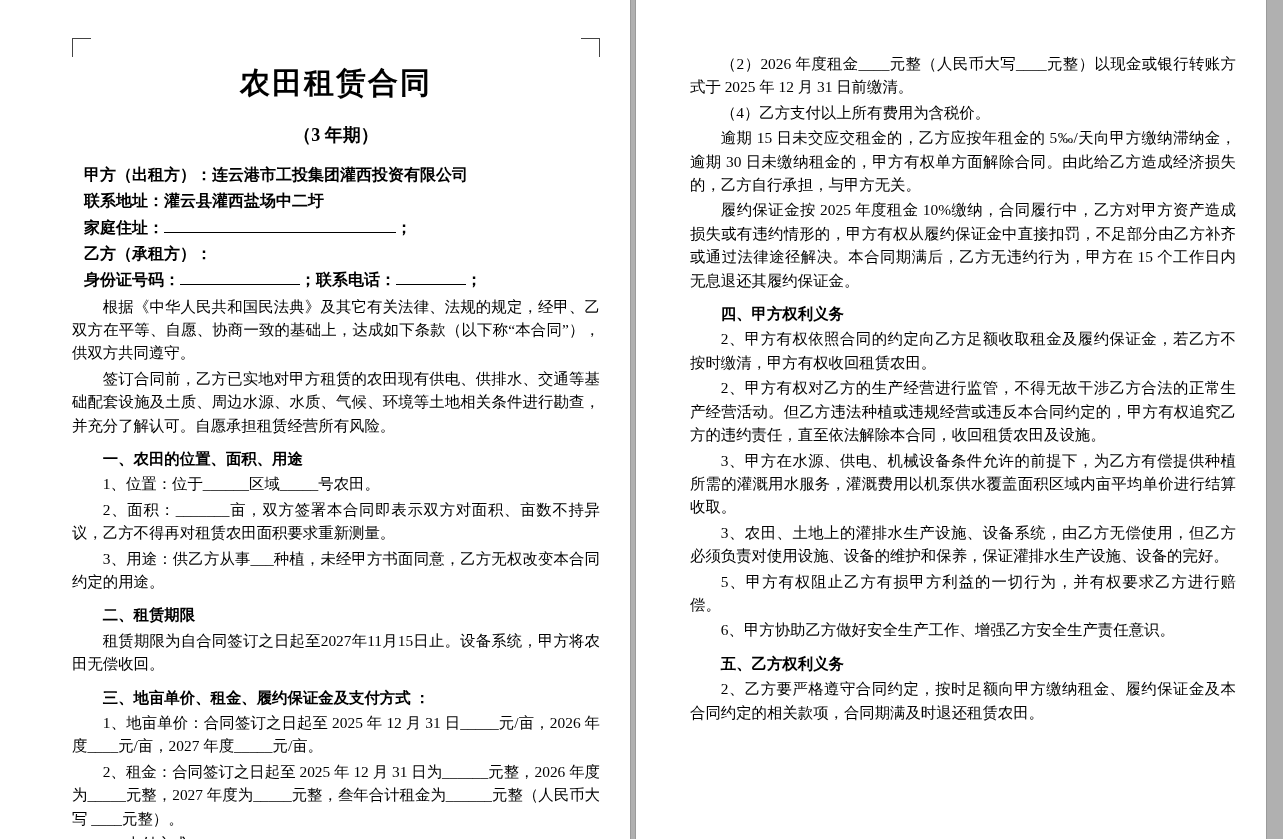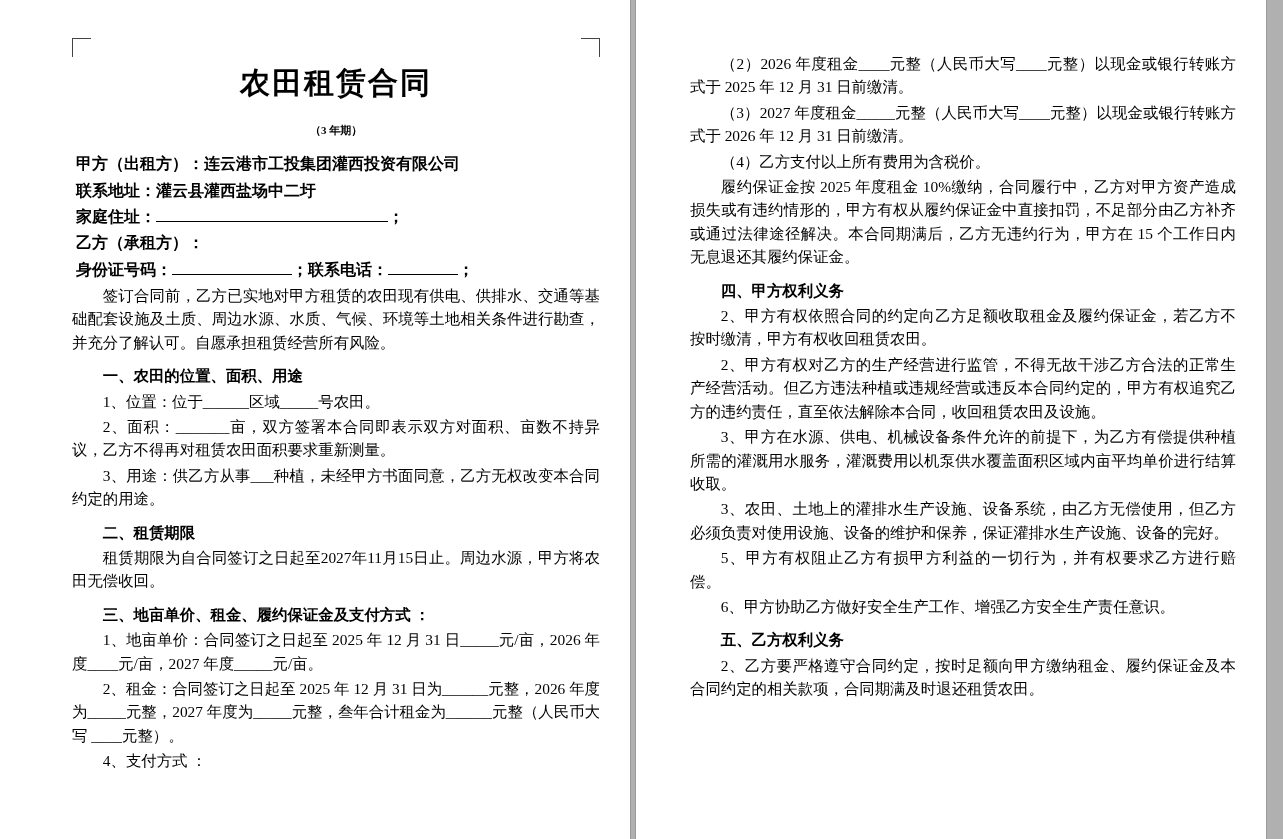--- a/index.html
+++ b/index.html
@@ -27,24 +27,24 @@
     top:52px;left:72px;right:30px;bottom:6px;
     font-size:15.4px;
     line-height:1.52;
     color:#000;
   }
   .page.right .content{top:52px;left:54px;right:30px;}
   h1.doc-title{
     font-size:30px;font-weight:bold;text-align:center;margin:8px 0 0 0;letter-spacing:2px;
   }
   .doc-sub{
-    font-size:11px;font-weight:bold;text-align:center;margin:16px 0 14px 0;
+    font-size:18px;font-weight:bold;text-align:center;margin:16px 0 14px 0;
   }
   p{margin:0 0 2px 0;text-align:justify;}
-  .party{font-weight:bold;font-size:16px;margin:0 0 2px 4px;}
+  .party{font-weight:bold;font-size:16px;margin:0 0 2px 12px;}
   .fill{display:inline-block;border-bottom:1px solid #000;min-width:14px;}
   .fill.w70{width:70px;}
   .fill.w230{width:232px;}
   .fill.w120{width:120px;}
   .indent{text-indent:2em;}
   .heading{font-weight:bold;text-indent:2em;margin-top:10px;}
 </style>
 </head>
 <body>
 
@@ -67,44 +67,45 @@
       <p class="party">
         <span>家庭住址：</span><span class="fill w230"></span>；
       </p>
       <p class="party">
         <span>乙方（承租方）：</span>
       </p>
       <p class="party">
         <span>身份证号码：</span><span class="fill w120"></span>；<span>联系电话：</span><span class="fill w70"></span>；
       </p>
 
+      <p class="indent">根据《中华人民共和国民法典》及其它有关法律、法规的规定，经甲、乙双方在平等、自愿、协商一致的基础上，达成如下条款（以下称“本合同”），供双方共同遵守。</p>
       <p class="indent">签订合同前，乙方已实地对甲方租赁的农田现有供电、供排水、交通等基础配套设施及土质、周边水源、水质、气候、环境等土地相关条件进行勘查，并充分了解认可。自愿承担租赁经营所有风险。</p>
 
       <p class="heading">一、农田的位置、面积、用途</p>
       <p class="indent">1、位置：位于______区域_____号农田。</p>
       <p class="indent">2、面积：_______亩，双方签署本合同即表示双方对面积、亩数不持异议，乙方不得再对租赁农田面积要求重新测量。</p>
       <p class="indent">3、用途：供乙方从事___种植，未经甲方书面同意，乙方无权改变本合同约定的用途。</p>
 
       <p class="heading">二、租赁期限</p>
-      <p class="indent">租赁期限为自合同签订之日起至2027年11月15日止。周边水源，甲方将农田无偿收回。</p>
+      <p class="indent">租赁期限为自合同签订之日起至2027年11月15日止。设备系统，甲方将农田无偿收回。</p>
 
       <p class="heading">三、地亩单价、租金、履约保证金及支付方式 ：</p>
       <p class="indent">1、地亩单价：合同签订之日起至 2025 年 12 月 31 日_____元/亩，2026 年度____元/亩，2027 年度_____元/亩。</p>
       <p class="indent">2、租金：合同签订之日起至 2025 年 12 月 31 日为______元整，2026 年度为_____元整，2027 年度为_____元整，叁年合计租金为______元整（人民币大写 ____元整）。</p>
       <p class="indent">4、支付方式 ：</p>
 
     </div>
   </div>
 
   <div class="page right">
     <div class="content">
 
       <p class="indent">（2）2026 年度租金____元整（人民币大写____元整）以现金或银行转账方式于 2025 年 12 月 31 日前缴清。</p>
-      <p class="indent">（3）2027 年度租金_____元整（人民币大写____元整）以现金或银行转账方式于 2026 年 12 月 31 日前缴清。</p>
       <p class="indent">（4）乙方支付以上所有费用为含税价。</p>
+      <p class="indent">逾期 15 日未交应交租金的，乙方应按年租金的 5‰/天向甲方缴纳滞纳金，逾期 30 日未缴纳租金的，甲方有权单方面解除合同。由此给乙方造成经济损失的，乙方自行承担，与甲方无关。</p>
       <p class="indent">履约保证金按 2025 年度租金 10%缴纳，合同履行中，乙方对甲方资产造成损失或有违约情形的，甲方有权从履约保证金中直接扣罚，不足部分由乙方补齐或通过法律途径解决。本合同期满后，乙方无违约行为，甲方在 15 个工作日内无息退还其履约保证金。</p>
 
       <p class="heading">四、甲方权利义务</p>
       <p class="indent">2、甲方有权依照合同的约定向乙方足额收取租金及履约保证金，若乙方不按时缴清，甲方有权收回租赁农田。</p>
       <p class="indent">2、甲方有权对乙方的生产经营进行监管，不得无故干涉乙方合法的正常生产经营活动。但乙方违法种植或违规经营或违反本合同约定的，甲方有权追究乙方的违约责任，直至依法解除本合同，收回租赁农田及设施。</p>
       <p class="indent">3、甲方在水源、供电、机械设备条件允许的前提下，为乙方有偿提供种植所需的灌溉用水服务，灌溉费用以机泵供水覆盖面积区域内亩平均单价进行结算收取。</p>
       <p class="indent">3、农田、土地上的灌排水生产设施、设备系统，由乙方无偿使用，但乙方必须负责对使用设施、设备的维护和保养，保证灌排水生产设施、设备的完好。</p>
       <p class="indent">5、甲方有权阻止乙方有损甲方利益的一切行为，并有权要求乙方进行赔偿。</p>
       <p class="indent">6、甲方协助乙方做好安全生产工作、增强乙方安全生产责任意识。</p>
 

